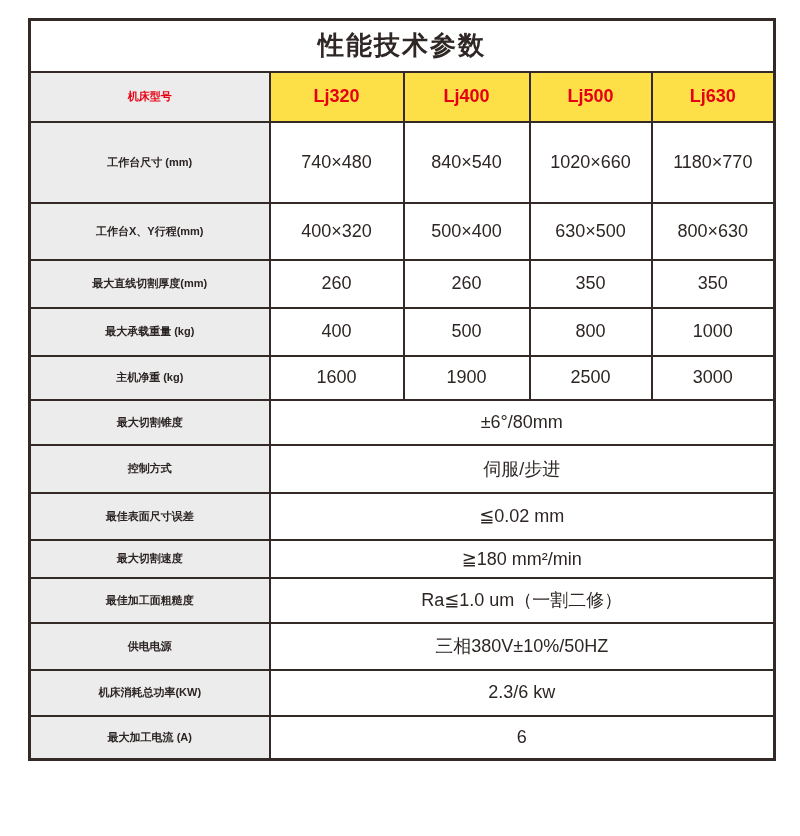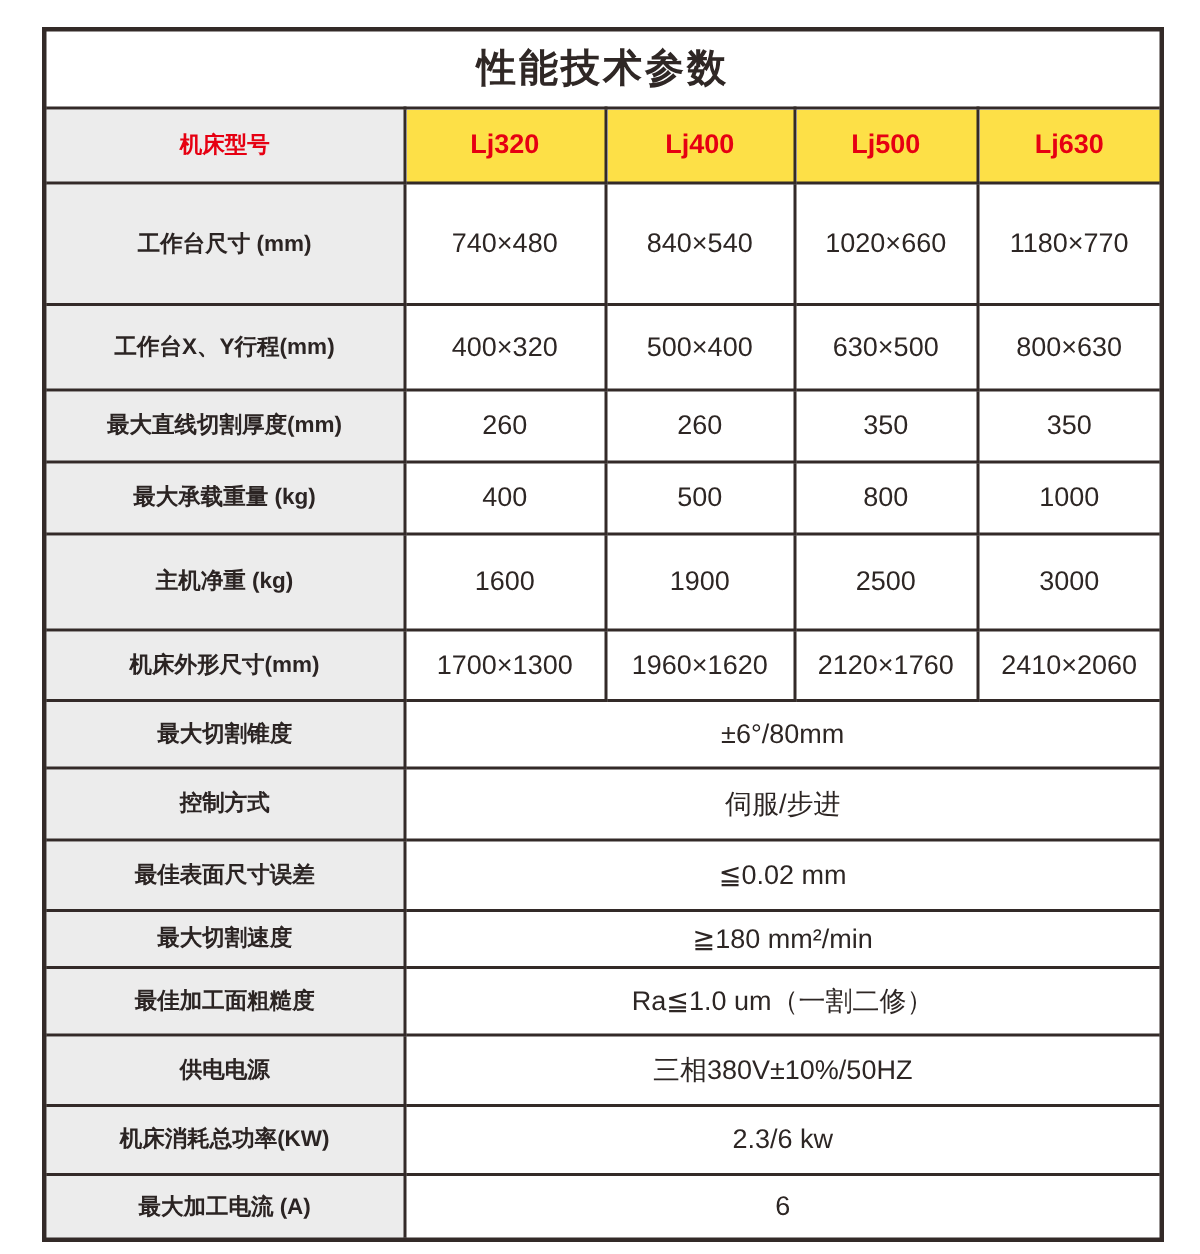--- a/index.html
+++ b/index.html
@@ -28,21 +28,21 @@
   td.title-cell {
     font-size: 26px;
     font-weight: bold;
     letter-spacing: 2px;
     color: #2f2725;
     background: #ffffff;
   }
   td.label-cell {
     background: #ececec;
     font-weight: bold;
-    font-size: 15px;
+    font-size: 11px;
     color: #2b2423;
   }
   td.model-cell {
     color: #e60012;
     font-weight: bold;
     font-size: 18px;
     background: #fde047;
   }
   td.header-label {
     color: #e60012;
@@ -96,33 +96,26 @@
       <td class="value-cell">350</td>
       <td class="value-cell">350</td>
     </tr>
     <tr style="height:48px">
       <td class="label-cell">最大承载重量 (kg)</td>
       <td class="value-cell">400</td>
       <td class="value-cell">500</td>
       <td class="value-cell">800</td>
       <td class="value-cell">1000</td>
     </tr>
-    <tr style="height:64px">
+    <tr style="height:44px">
       <td class="label-cell">主机净重 (kg)</td>
       <td class="value-cell">1600</td>
       <td class="value-cell">1900</td>
       <td class="value-cell">2500</td>
       <td class="value-cell">3000</td>
-    </tr>
-    <tr style="height:47px">
-      <td class="label-cell">机床外形尺寸(mm)</td>
-      <td class="value-cell">1700×1300</td>
-      <td class="value-cell">1960×1620</td>
-      <td class="value-cell">2120×1760</td>
-      <td class="value-cell">2410×2060</td>
     </tr>
 
     <tr style="height:45px">
       <td class="label-cell">最大切割锥度</td>
       <td colspan="4" class="merged-value-cell">±6°/80mm</td>
     </tr>
     <tr style="height:48px">
       <td class="label-cell">控制方式</td>
       <td colspan="4" class="merged-value-cell">伺服/步进</td>
     </tr>

